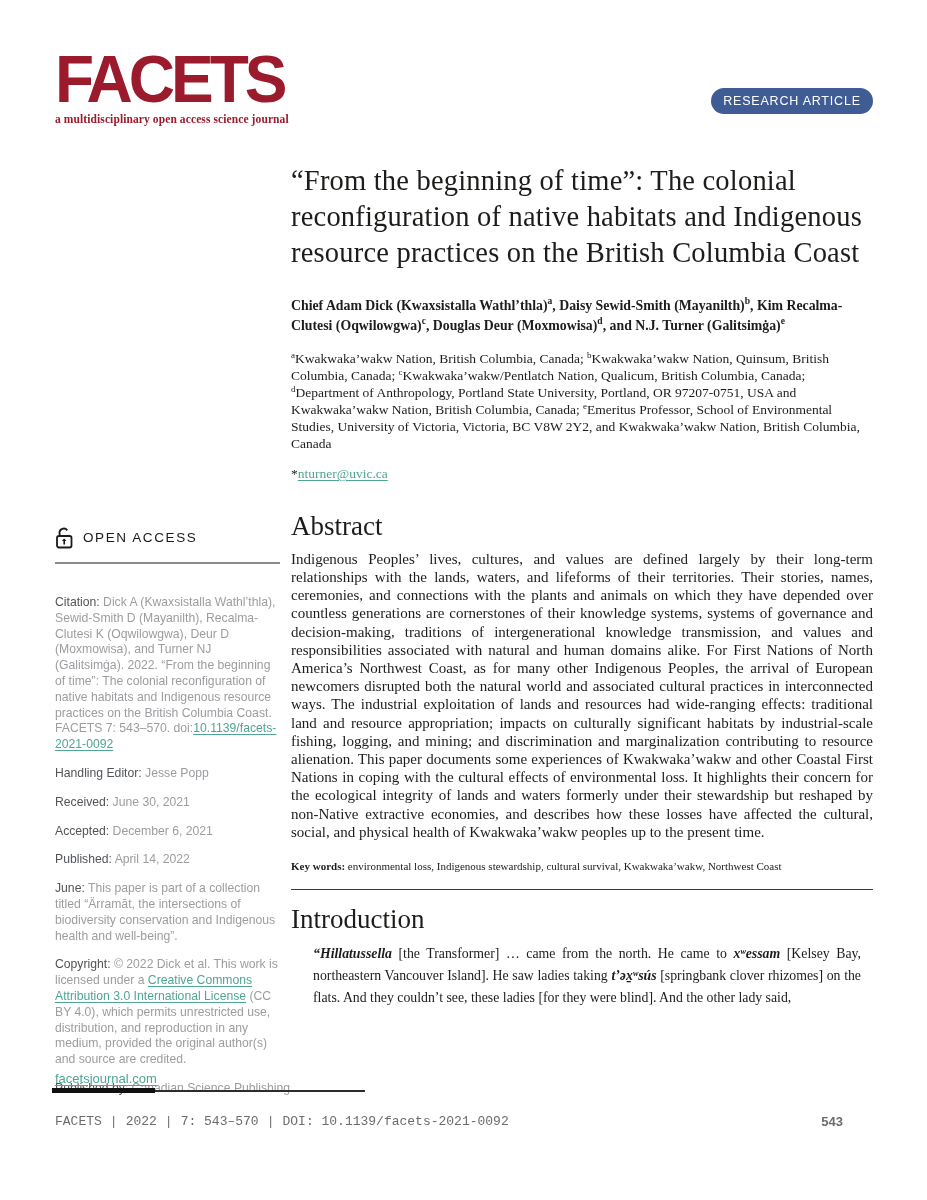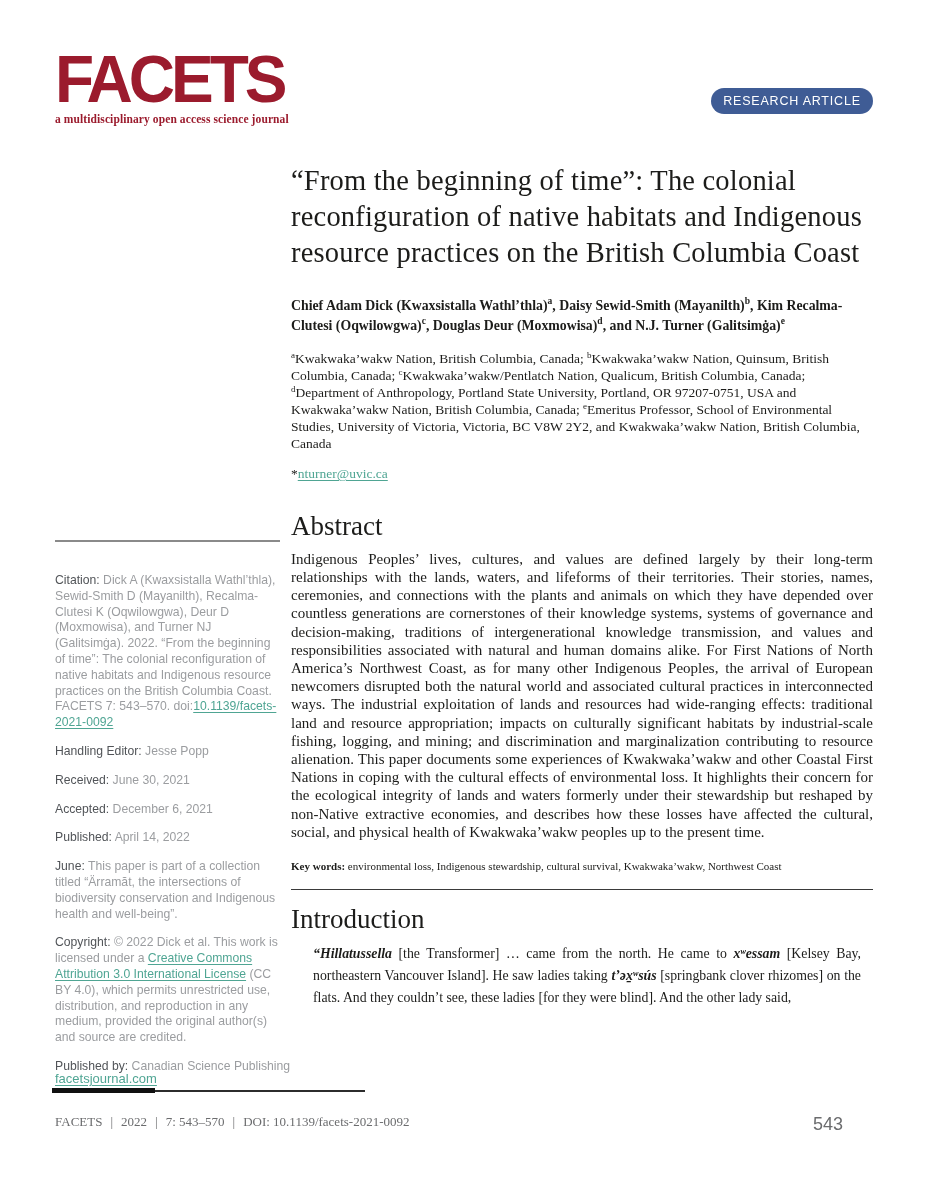--- a/index.html
+++ b/index.html
@@ -73,30 +73,30 @@
   .side-block{margin-top:13px;}
   .side-block.first{margin-top:31px;}
   .side-label{color:var(--sidebar-label);}
   .nowrap{white-space:nowrap;}
 
   
   .footer-rule-thick{position:absolute;left:52px;top:1088px;width:103px;height:5px;background:#101010;}
   .footer-rule-thin{position:absolute;left:155px;top:1090px;width:210px;height:2px;background:#2c2c2c;}
   .footer-meta{
     position:absolute;left:55px;top:1114px;
-    font-family:Liberation Serif, serif;font-size:13px;color:var(--footer-gray);text-align:right;
+    font-family:Liberation Mono, monospace;font-size:13px;color:var(--footer-gray);text-align:right;
   }
   .footer-meta .sep{margin:0 8px;}
   .site-link{
     position:absolute;left:55px;top:1071px;
     font-family:Liberation Sans, sans-serif;font-size:13px;
   }
   .page-number{
     position:absolute;right:54px;top:1114px;
-    font-family:"Liberation Sans", sans-serif;font-size:18px;color:var(--footer-gray);
+    font-family:"Liberation Sans", sans-serif;font-size:13px;color:var(--footer-gray);font-weight:bold;
   }
 </style>
 </head>
 <body>
 
 <div class="page">
 
   <div class="logo">
     <div class="logo-text">FACETS</div>
     <div class="logo-tagline">a multidisciplinary open access science journal</div>
@@ -117,20 +117,33 @@
 
     <p class="keywords"><span class="kw-label">Key words:</span><span> environmental loss, Indigenous stewardship, cultural survival, Kwakwaka’wakw, Northwest Coast</span></p>
 
     <hr class="divider">
 
     <div class="section-heading intro-heading">Introduction</div>
     <p class="quote" id="quote"><span class="bi">“Hillatussella</span><span> [the Transformer] … came from the north. He came to </span><span class="bi">xʷessam</span><span> [Kelsey Bay, northeastern Vancouver Island]. He saw ladies taking </span><span class="bi">t’əx̱ʷsús</span><span> [springbank clover rhizomes] on the flats. And they couldn’t see, these ladies [for they were blind]. And the other lady said,</span></p>
   </div>
 
   <div class="sidebar">
+    <div class="oa-row">
+      <svg width="19" height="22" viewBox="0 0 19 22">
+        <g fill="none" stroke="#1a1a1a" stroke-width="1.8">
+          <path d="M4.5 9 V6 a4.3 4.3 0 0 1 8.1 -2" transform="rotate(-8 8 6)"></path>
+          <rect x="2" y="9" width="14.5" height="11.5" rx="2"></rect>
+        </g>
+        <g stroke="#1a1a1a" stroke-width="1.6" fill="#1a1a1a">
+          <line x1="9.2" y1="12.5" x2="9.2" y2="17.5"></line>
+          <path d="M9.2 11.5 l2.3 2.6 h-4.6 z" stroke-width="0"></path>
+        </g>
+      </svg>
+      <span>OPEN ACCESS</span>
+    </div>
     <hr class="sidebar-rule">
 
     <p class="side-block first"><span class="side-label">Citation:</span><span> Dick A (Kwaxsistalla Wathl’thla), Sewid-Smith D (Mayanilth), Recalma-Clutesi K (Oqwilowgwa), Deur D (Moxmowisa), and Turner NJ (Galitsimġa). 2022. “From the beginning of time”: The colonial reconfiguration of native habitats and Indigenous resource practices on the British Columbia Coast. FACETS 7: 543–570. doi:</span><a class="link">10.1139/facets-2021-0092</a></p>
 
     <p class="side-block"><span class="side-label">Handling Editor:</span><span> Jesse Popp</span></p>
 
     <p class="side-block"><span class="side-label">Received:</span><span> June 30, 2021</span></p>
 
     <p class="side-block"><span class="side-label">Accepted:</span><span> December 6, 2021</span></p>
 

